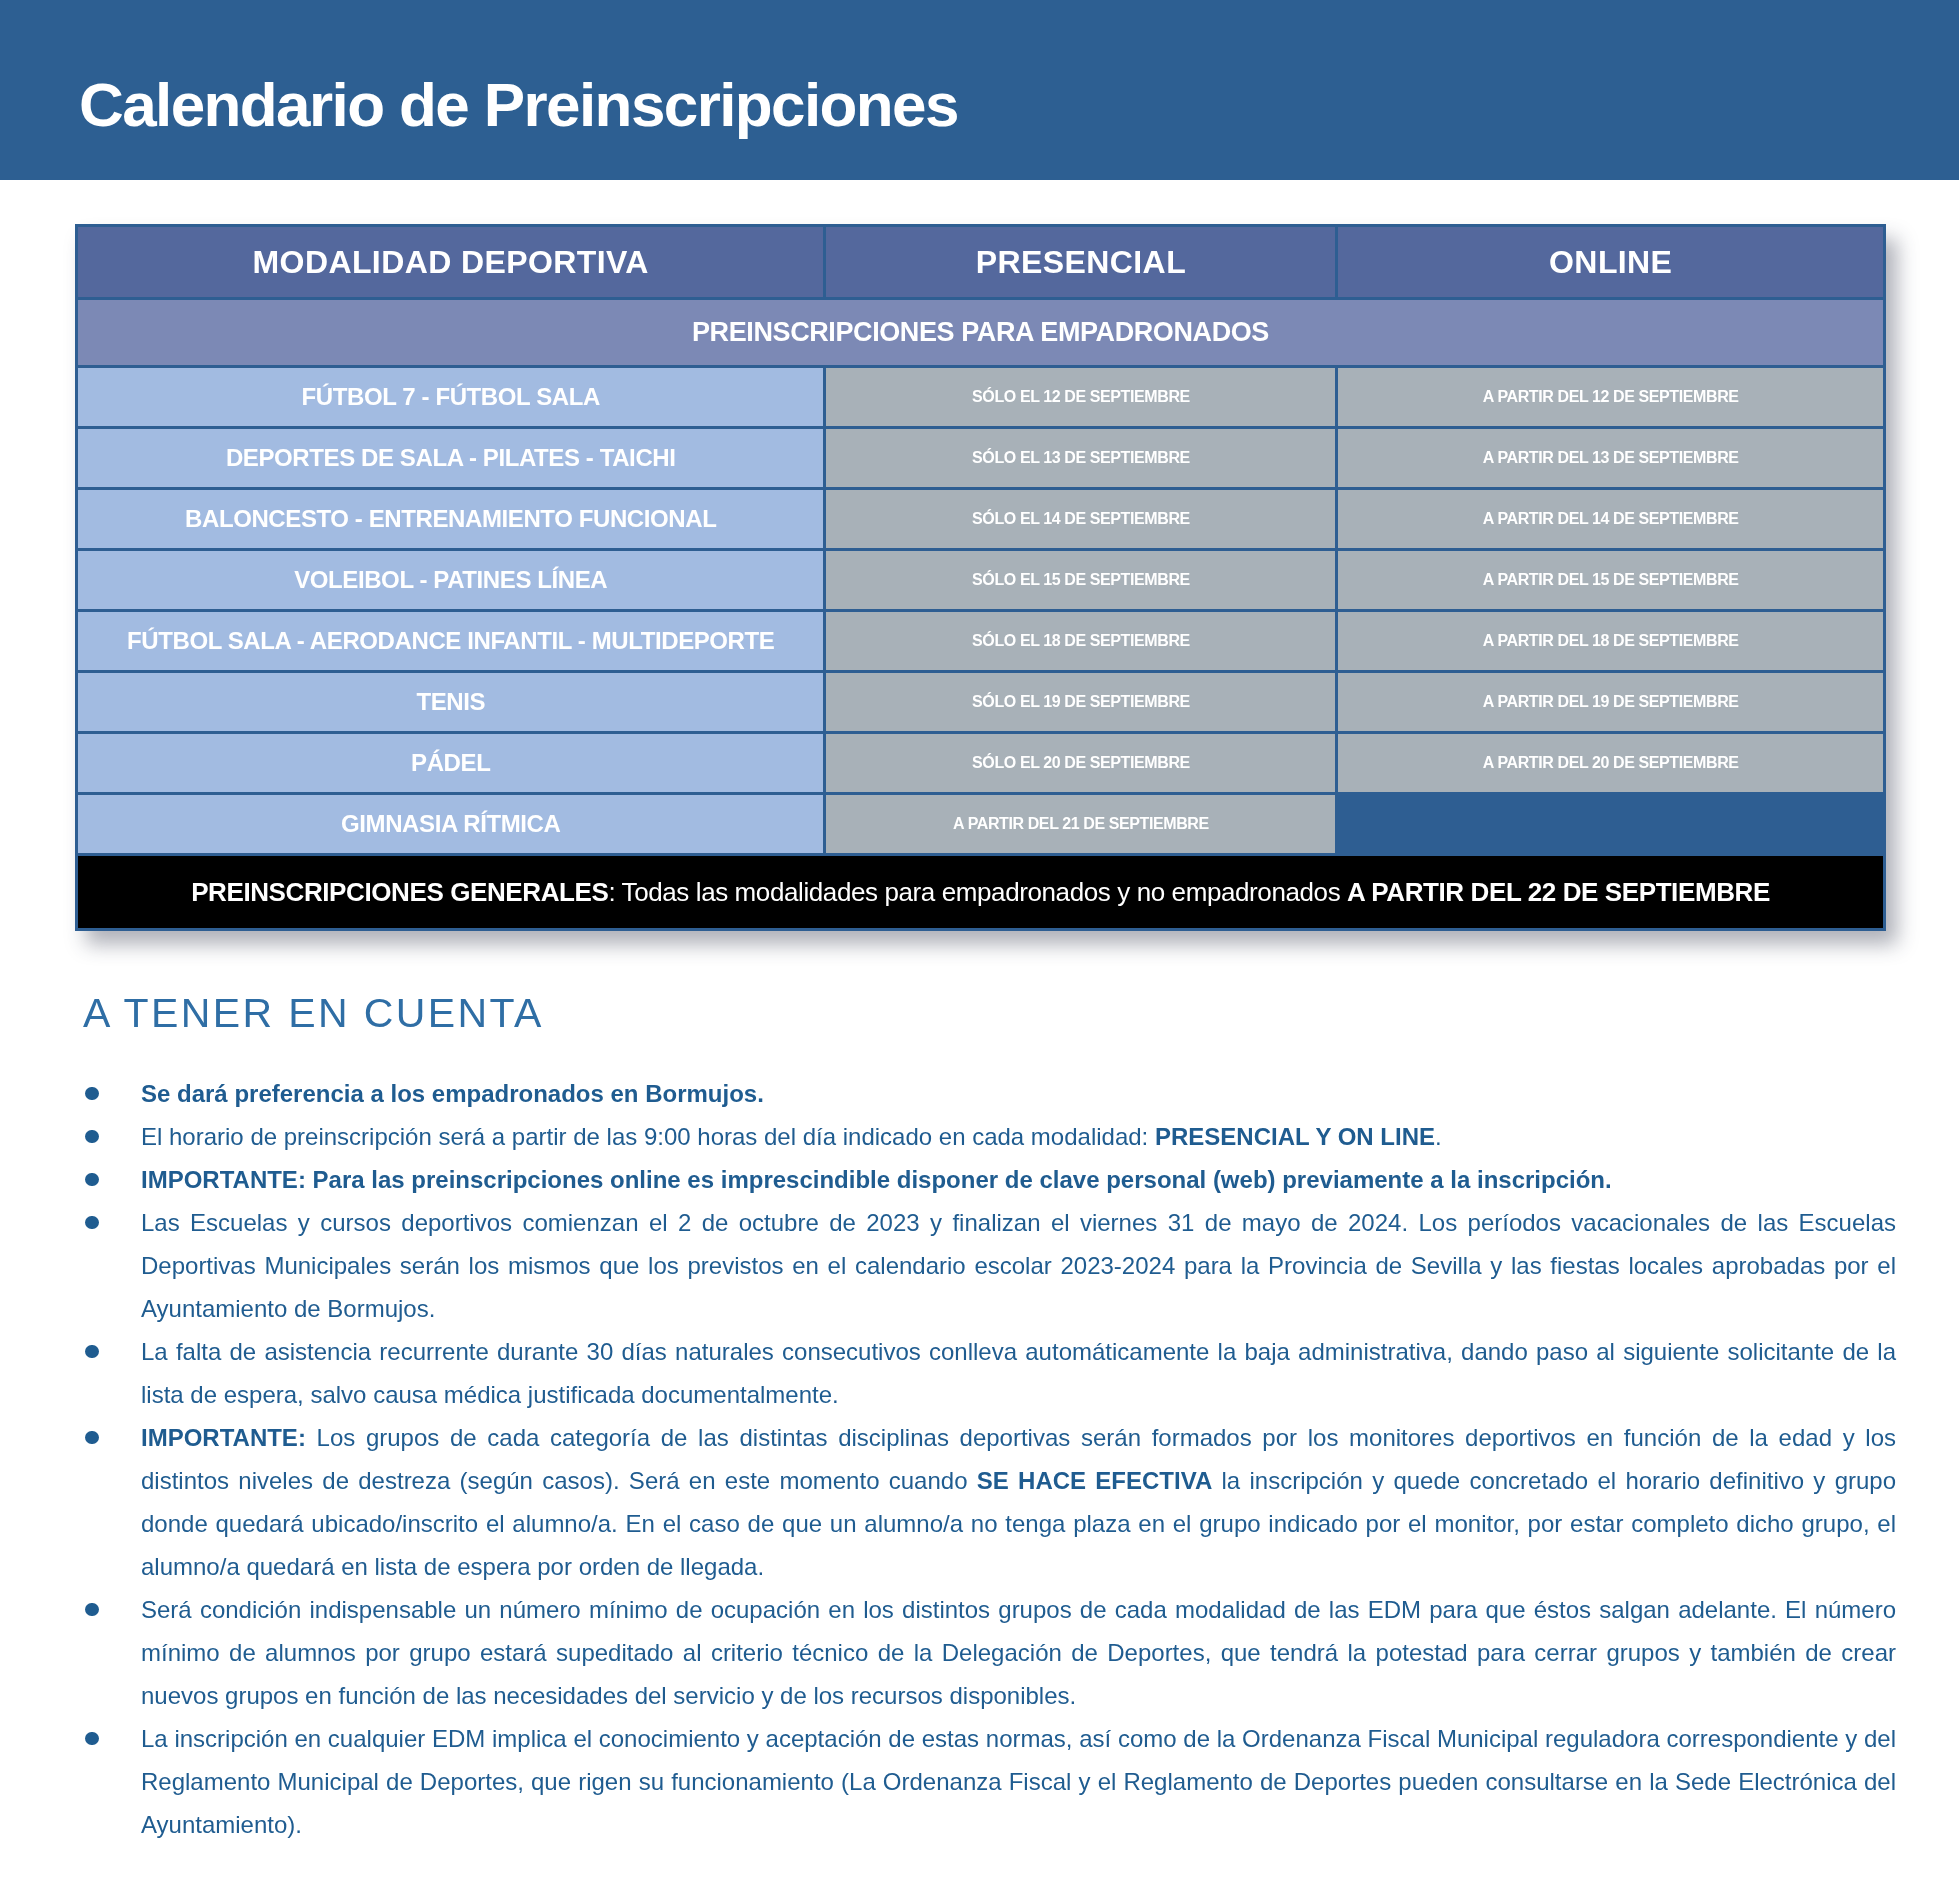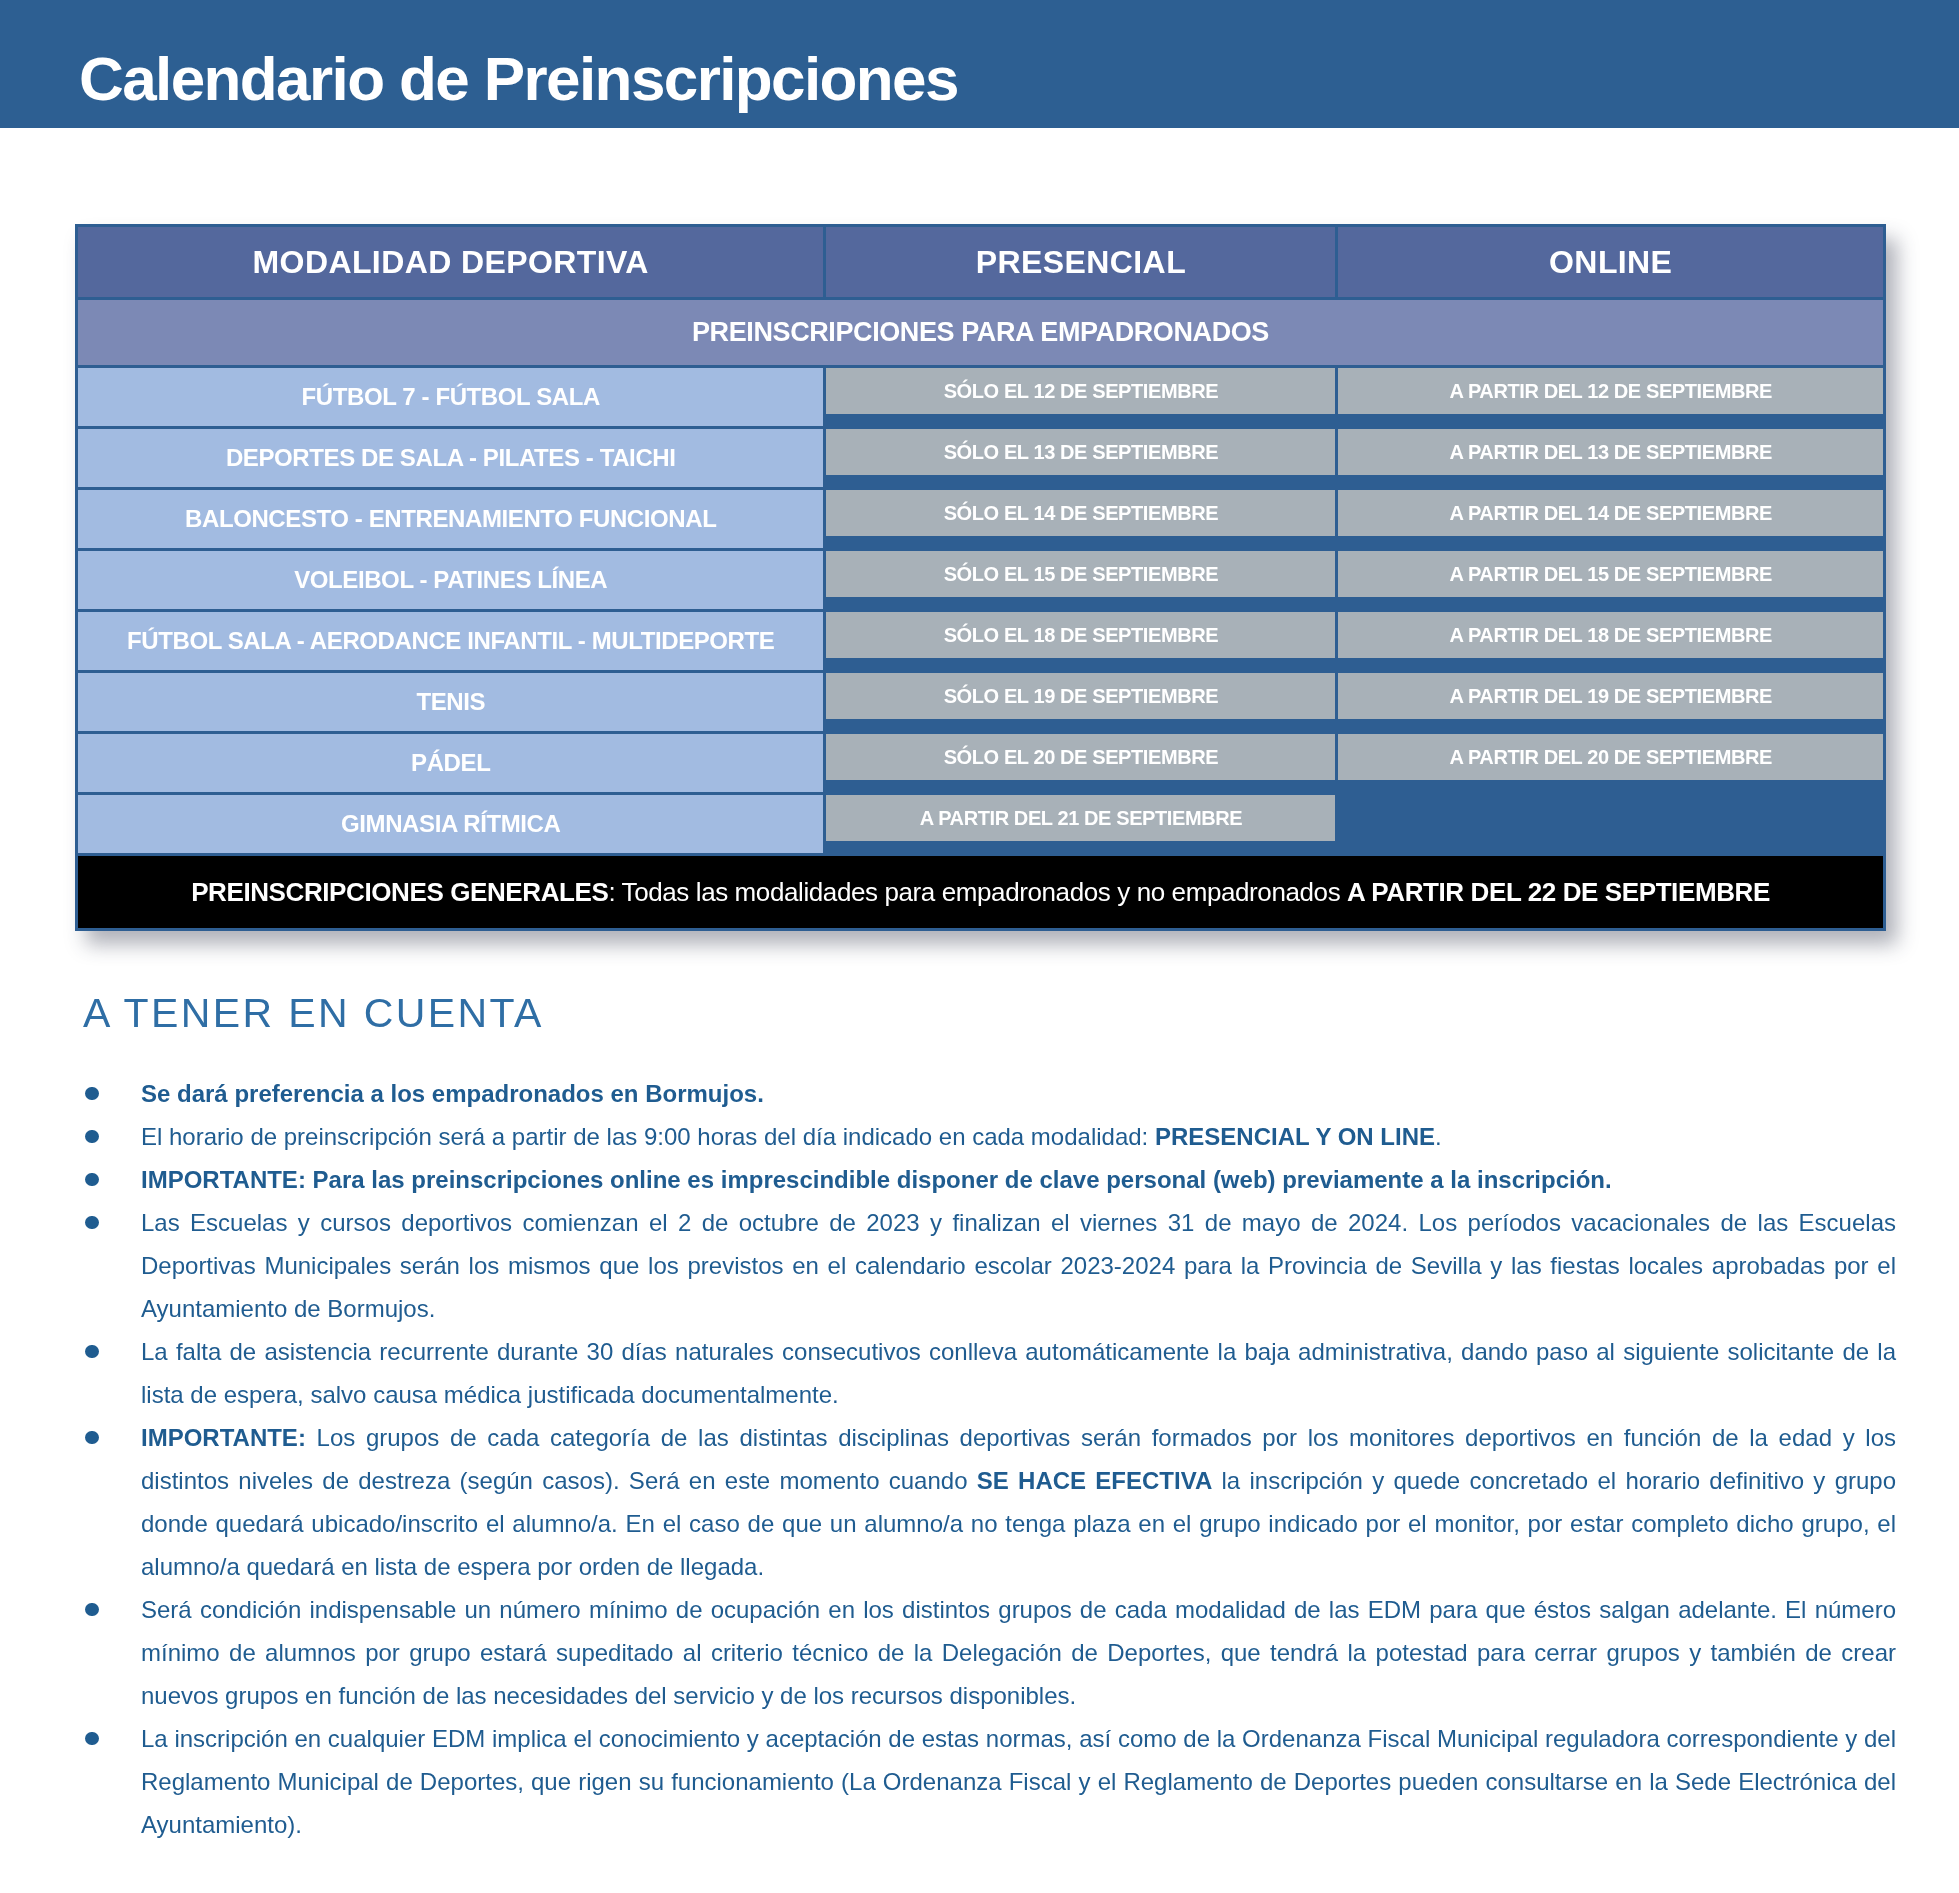--- a/index.html
+++ b/index.html
@@ -11,21 +11,21 @@
     font-family: "Liberation Sans", sans-serif;
     overflow: hidden;
     position: relative;
   }
 
   
   .band {
     position: absolute;
     left: 0; top: 0;
     width: 1959px;
-    height: 128px;
+    height: 180px;
     background: #2D5F92;
     display: flex;
     align-items: center;
   }
   .band h1 {
     margin: 0 0 0 79px;
     padding-top: 28.4px;
     color: #ffffff;
     font-size: 62px;
     font-weight: bold;
@@ -54,21 +54,21 @@
     justify-content: center;
     text-align: center;
     color: #ffffff;
     font-weight: bold;
     padding: 0 14.2px;
     letter-spacing: -0.4px;
   }
   .th   { background: #54689D; height: 70px; font-size: 32px; letter-spacing: 0.4px; }
   .sub  { background: #7C89B5; height: 65px; grid-column: 1 / -1; font-size: 27px; }
   .mod  { background: #A2BBE1; height: 58px; font-size: 24px; }
-  .date { background: #A8B1B8; height: 46px; font-size: 20px; }
+  .date { background: #A8B1B8; height: 58px; font-size: 16px; }
   .foot { background: #000000; height: 72px; grid-column: 1 / -1; font-size: 26px; display: flex; }
   .foot .seg-reg { font-weight: normal; white-space: pre-wrap; }
   .foot .seg-bold { font-weight: bold; white-space: pre-wrap; }
 
   
   .notes {
     position: absolute;
     left: 79px;
     top: 986px;
     width: 1817px;

